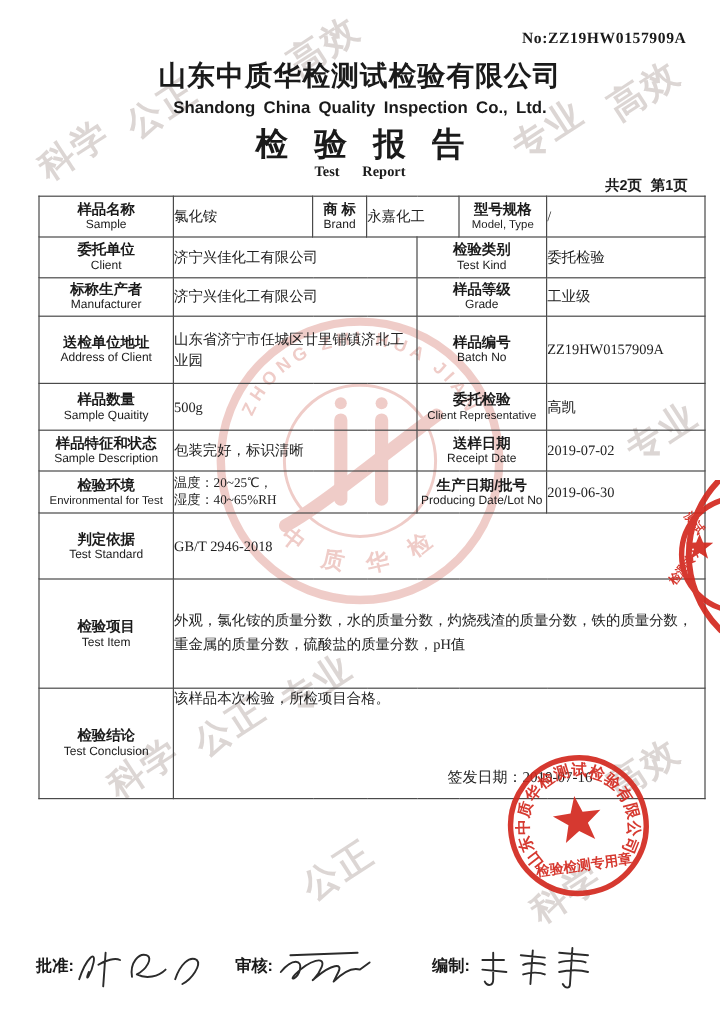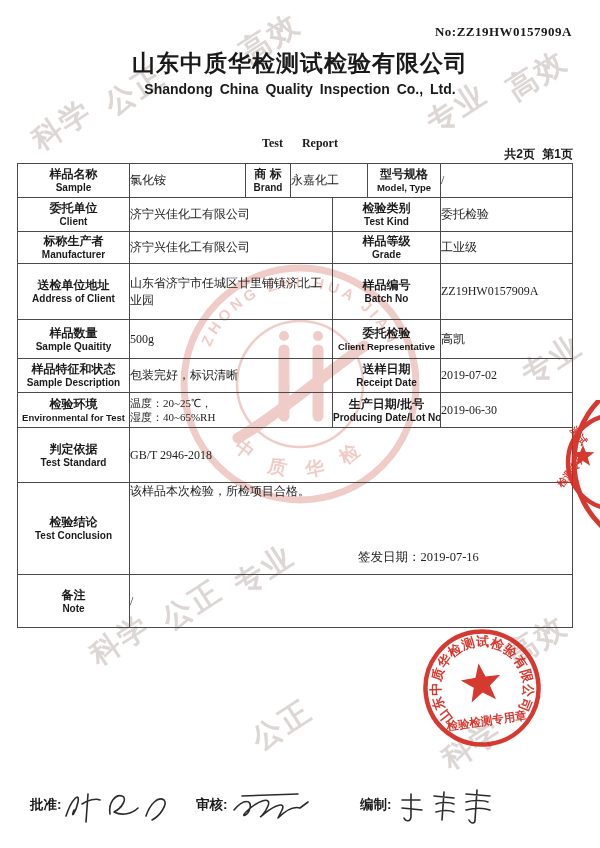--- a/index.html
+++ b/index.html
@@ -14,26 +14,26 @@
   .company-cn{position:absolute;top:48px;left:0;width:100%;text-align:center;
               font-size:23px;font-weight:bold;letter-spacing:1px;}
   .company-en{position:absolute;top:81px;left:0;width:100%;text-align:center;
               font-size:14px;font-weight:bold;word-spacing:3px;}
   .title-cn{position:absolute;top:102px;left:0;width:100%;text-align:center;
             font-size:27px;font-weight:bold;letter-spacing:22px;text-indent:22px;}
   .title-en{position:absolute;top:136px;left:0;width:100%;text-align:center;
             font-family:"Liberation Serif",serif;font-size:12px;font-weight:bold;word-spacing:16px;}
   .pagination{position:absolute;top:146px;right:27px;font-size:12px;font-weight:bold;word-spacing:4px;}
   
-  table.rep{position:absolute;top:163px;left:17px;width:555px;border-collapse:collapse;
+  table.rep{position:absolute;top:163px;left:32px;width:555px;border-collapse:collapse;
             table-layout:fixed;}
   table.rep td{border:1px solid #4a4a4a;padding:0;overflow:hidden;}
   td.lbl{text-align:center;vertical-align:middle;}
   .lbl-cn{font-size:12px;font-weight:bold;line-height:1.25;}
-  .lbl-en{font-size:10px;font-weight:bold;line-height:1.2;white-space:nowrap;}
+  .lbl-en{font-size:10px;font-weight:normal;line-height:1.2;white-space:nowrap;}
   td.val{font-family:"Liberation Serif",serif;font-size:12px;color:#222;
          vertical-align:middle;padding:2px 4px 2px 6px;line-height:1.4;}
   td.val-top{vertical-align:top;padding-top:8px;}
   .cell-rel{position:relative;height:100%;}
   .issue-date{position:absolute;left:228px;top:66px;font-family:"Liberation Serif",serif;
               font-size:12.5px;color:#222;white-space:nowrap;}
   
   .declaration{position:absolute;top:766px;left:20px;width:560px;font-size:11.5px;font-weight:bold;}
   .sig-label{position:absolute;font-size:13.5px;font-weight:bold;}
   .sig{position:absolute;}
@@ -78,20 +78,21 @@
         <path d="M70 186 C100 170 160 120 196 94"></path>
       </g>
       <circle cx="116" cy="84" r="5" stroke="none"></circle>
       <circle cx="150" cy="84" r="5" stroke="none"></circle>
     </g>
   </svg>
 
   <div class="report-no">No:ZZ19HW0157909A</div>
   <div class="company-cn">山东中质华检测试检验有限公司</div>
   <div class="company-en">Shandong China Quality Inspection Co., Ltd.</div>
+  <div class="title-cn">检验报告</div>
   <div class="title-en">Test Report</div>
   <div class="pagination">共2页 第1页</div>
 
   <table class="rep">
     <colgroup>
       <col style="width:112px">
         <col style="width:116px">
         <col style="width:45px">
       <col style="width:42px">
         <col style="width:35px">
@@ -191,38 +192,38 @@
           </td>
       <td class="val">2019-06-30</td>
     </tr>
     <tr style="height:55px">
       <td class="lbl">
         <div class="lbl-cn">判定依据</div>
             <div class="lbl-en">Test Standard</div>
           </td>
       <td class="val" colspan="6">GB/T 2946-2018</td>
     </tr>
+    <tr style="height:91px">
+      <td class="lbl">
+        <div class="lbl-cn">检验项目</div>
+            <div class="lbl-en">Test Item</div>
+          </td>
+      <td class="val" colspan="6" style="line-height:1.65">外观，氯化铵的质量分数，水的质量分数，灼烧残渣的质量分数，铁的质量分数，重金属的质量分数，硫酸盐的质量分数，pH值</td>
+    </tr>
     <tr style="height:92px">
       <td class="lbl">
         <div class="lbl-cn">检验结论</div>
             <div class="lbl-en">Test Conclusion</div>
           </td>
       <td class="val val-top" colspan="6">
         <div class="cell-rel">
           <div>该样品本次检验，所检项目合格。</div>
           <div class="issue-date">签发日期：2019-07-16</div>
         </div>
       </td>
-    </tr>
-    <tr style="height:53px">
-      <td class="lbl">
-        <div class="lbl-cn">备注</div>
-            <div class="lbl-en">Note</div>
-          </td>
-      <td class="val" colspan="6">/</td>
     </tr>
   </tbody>
     </table>
 
   <svg class="stamp" style="left:556px;top:400px;opacity:.92" width="44" height="128">
     <g fill="#d3291f" stroke="#d3291f">
       <circle cx="106" cy="62" r="88" fill="none" stroke-width="5"></circle>
       <circle cx="59" cy="62" r="47" fill="none" stroke-width="4.5"></circle>
       <polygon transform="translate(27,56)" stroke="none" points="0,-11 2.9,-4 11.4,-3.7 4.7,1.5 7.1,9.7 0,4.9 -7.1,9.7 -4.7,1.5 -11.4,-3.7 -2.9,-4"></polygon>
       <text transform="translate(14,30) rotate(52)" font-size="10" font-weight="bold" stroke="none">测试</text>

